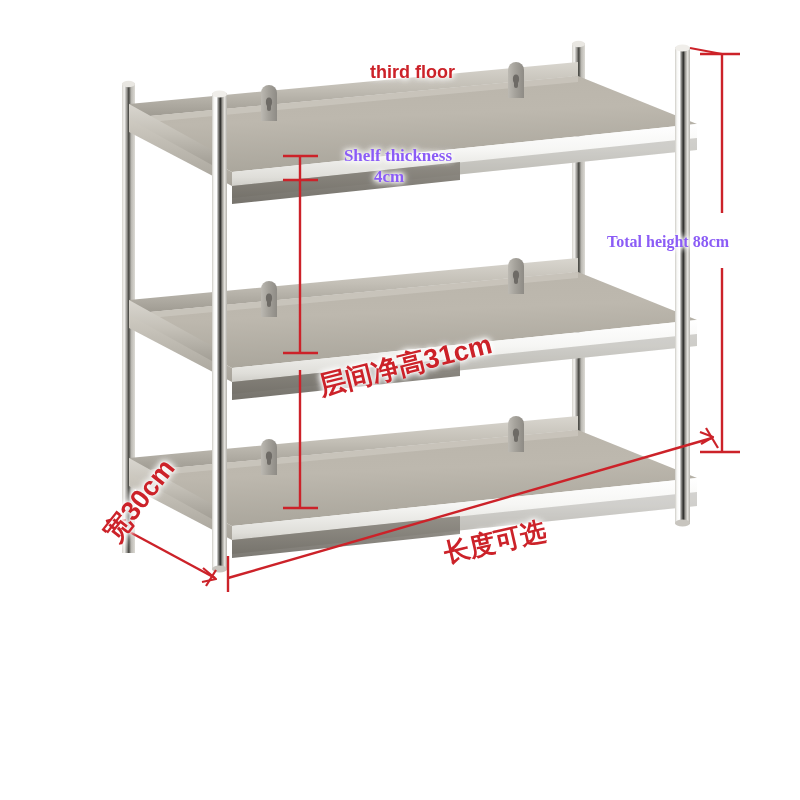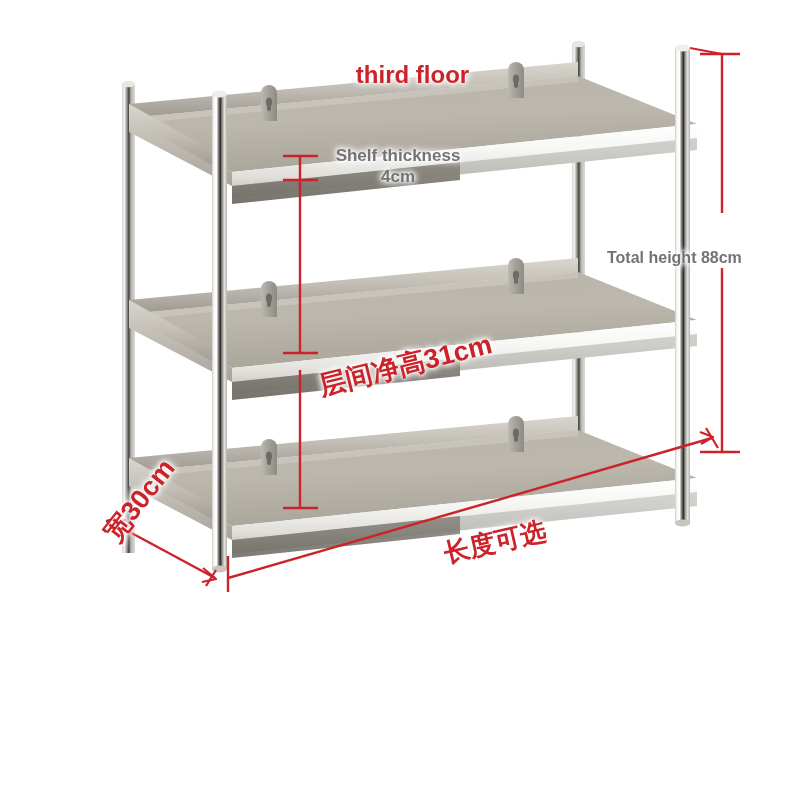--- a/index.html
+++ b/index.html
@@ -2,21 +2,21 @@
 <html><head>
 <meta charset="utf-8">
 <style>
   html,body{margin:0;padding:0;background:#ffffff;}
   body{width:800px;height:800px;overflow:hidden;
        font-family:"Liberation Sans","DejaVu Sans",sans-serif;}
   #stage{position:relative;width:800px;height:800px;background:#fff;}
   #stage svg{position:absolute;left:0;top:0;}
   .lbl{position:absolute;white-space:pre;line-height:1.12;}
   .red{color:#cc2229;}
-  .blk{color:#737373;}
+  .blk{color:#8b5cf6;font-family:Liberation Serif, serif;}
   .ctr{text-align:center;}
   .shadowtext{text-shadow:0 0 6px #fff,0 0 6px #fff,0 0 10px #fff,0 0 3px #fff;}
   .bold{font-weight:bold;}
 </style>
 </head>
 <body>
 
 <div id="stage">
 
 <svg width="800" height="800" viewBox="0 0 800 800">
@@ -223,29 +223,29 @@
 
       <polyline points="203,568 216,579 202,582" stroke-width="2.2" stroke-linejoin="round"></polyline>
 
       <polyline points="126,520 112,522 121,533" stroke-width="2.2" stroke-linejoin="round"></polyline>
 
       <line x1="206" y1="586" x2="216" y2="570" stroke-width="2.2"></line>
     </g>
   </g>
 </svg>
 
-<div class="lbl red bold ctr shadowtext" style="left:345px; top:62px; width:135px; font-size:24px;">third floor</div>
+<div class="lbl red bold ctr shadowtext" style="left:345px; top:62px; width:135px; font-size:18px;">third floor</div>
 
 <div class="lbl blk bold ctr shadowtext" style="left:318px; top:146px; width:160px; font-size:17px;">Shelf thickness</div>
 
-<div class="lbl blk bold ctr shadowtext" style="left:318px; top:167px; width:160px; font-size:17px;">4cm</div>
-
-
-
-<div class="lbl blk bold shadowtext" style="left:607px; top:233px; font-size:16px;margin-top:16px;">Total height 88cm</div>
+<div class="lbl blk bold ctr shadowtext" style="left:309px; top:167px; width:160px; font-size:17px;">4cm</div>
+
+
+
+<div class="lbl blk bold shadowtext" style="left:607px; top:233px; font-size:16px;">Total height 88cm</div>
 
 <div class="lbl red bold shadowtext" style="left:316px; top:372px; font-size:27px;
             transform:rotate(-14deg); transform-origin:left top;">层间净高31cm</div>
 
 <div class="lbl red bold shadowtext" style="left:98px; top:529px; font-size:27px;
             transform:rotate(-52deg); transform-origin:left top;">宽30cm</div>
 
 <div class="lbl red bold shadowtext" style="left:441px; top:540px; font-size:26px;
             transform:rotate(-13deg); transform-origin:left top;">长度可选</div>
 

